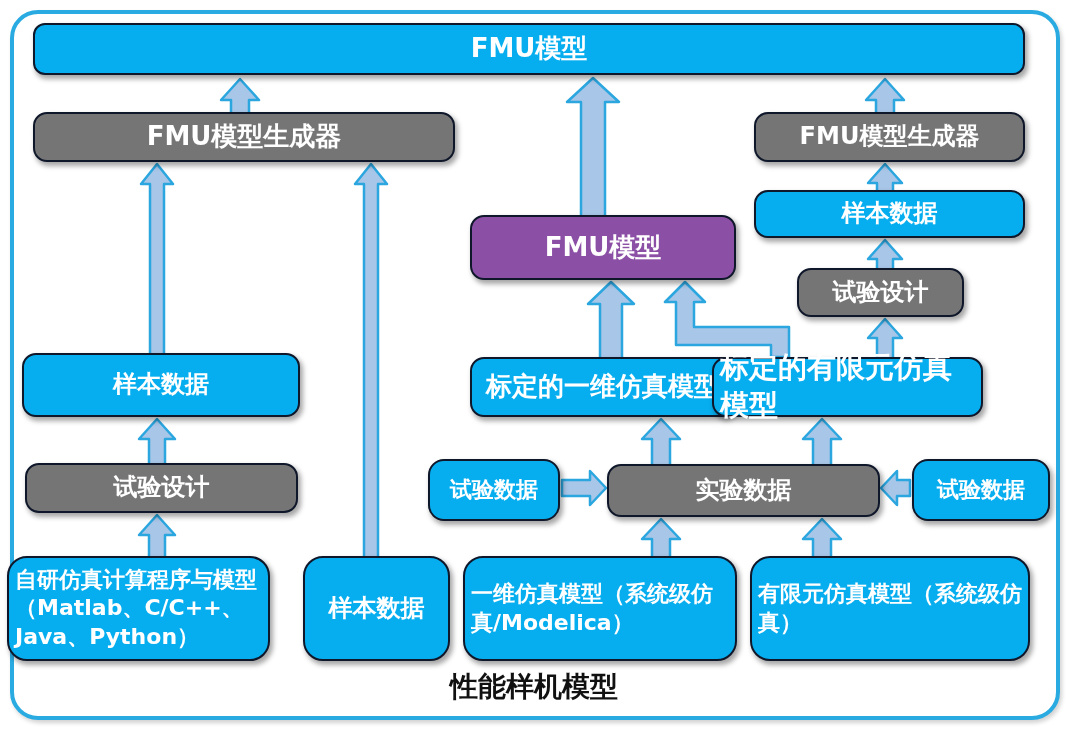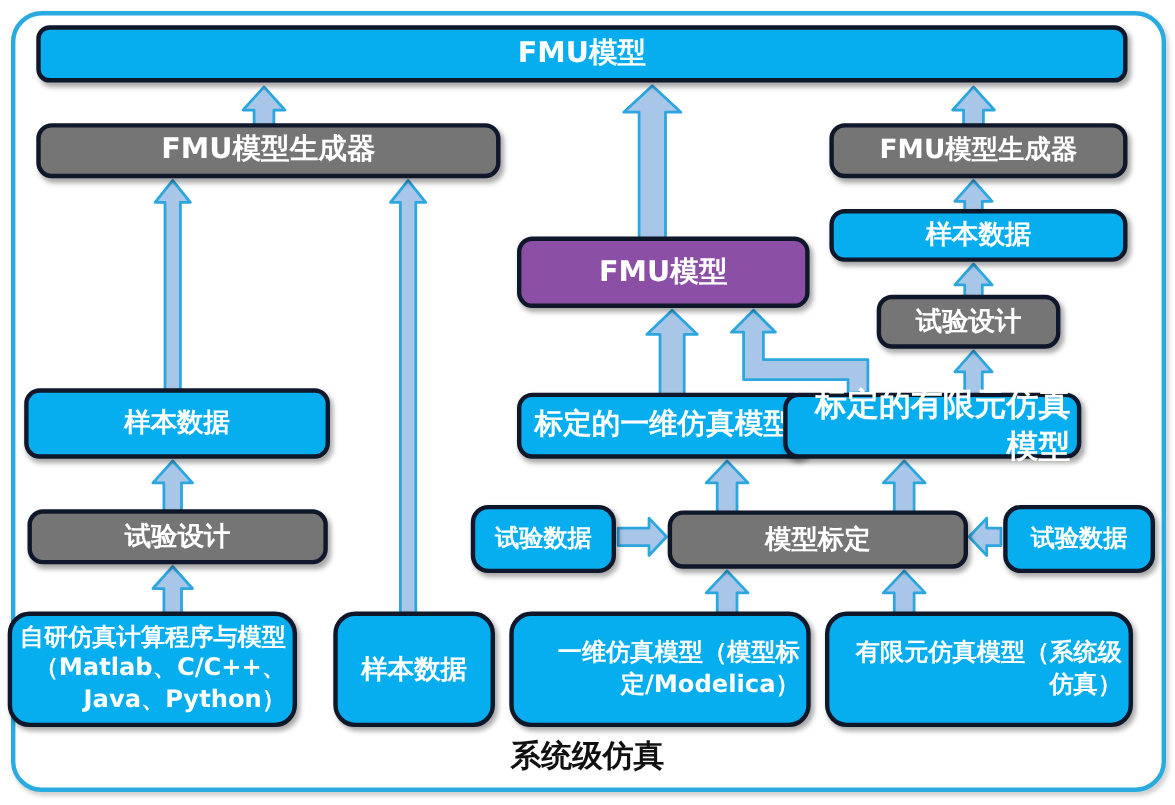--- a/index.html
+++ b/index.html
@@ -14,22 +14,22 @@
     background:#ffffff; box-shadow:2px 3px 4px rgba(0,0,0,0.18);
   }
   svg.arrows { position:absolute; left:0; top:0; z-index:1; }
   .arrow {
     fill:var(--arrow-fill,#A8C6E8);
     stroke:var(--arrow-stroke,#2BA6DF);
     stroke-width:2.5; stroke-linejoin:round;
   }
   .node {
     position:absolute; z-index:2; display:flex; align-items:center; justify-content:center;
-    text-align:right; color:#ffffff; font-weight:bold;
-    border:4px solid #0f172a; border-radius:14px;
+    text-align:left; color:#ffffff; font-weight:bold;
+    border:2px solid #0f172a; border-radius:14px;
     box-shadow:2.5px 3.5px 5px rgba(0,0,0,0.35);
     line-height:1.3; box-sizing:border-box; padding:2px 6px;
   }
   .cyan   { background:var(--cyan,#06AEEF); }
   .gray   { background:var(--gray,#757575); }
   .purple { background:var(--purple,#8C4FA6); }
 
   .n-fmu-model        { left:33px;  top:23px;  width:992px; height:52px;  font-size:26px; border-radius:12px; }
   .n-gen-left         { left:33px;  top:112px; width:422px; height:50px;  font-size:26px; }
   .n-gen-right        { left:754px; top:112px; width:271px; height:50px;  font-size:24px; }
@@ -84,21 +84,21 @@
   <div class="node gray n-gen-left">FMU模型生成器</div>
   <div class="node gray n-gen-right">FMU模型生成器</div>
   <div class="node purple n-fmu-export">FMU模型</div>
   <div class="node cyan n-sample-right">样本数据</div>
   <div class="node gray n-doe-right">试验设计</div>
   <div class="node cyan n-cal-1d">标定的一维仿真模型</div>
   <div class="node cyan n-cal-fem">标定的有限元仿真模型</div>
   <div class="node cyan n-sample-left">样本数据</div>
   <div class="node gray n-doe-left">试验设计</div>
   <div class="node cyan n-testdata-left">试验数据</div>
-  <div class="node gray n-calibration">模型标定</div>
+  <div class="node gray n-calibration">实验数据</div>
   <div class="node cyan n-testdata-right">试验数据</div>
   <div class="node cyan n-selfdev">自研仿真计算程序与模型（Matlab、C/C++、Java、Python）</div>
   <div class="node cyan n-expdata">样本数据</div>
-  <div class="node cyan n-1dsim">一维仿真模型（模型标定/Modelica）</div>
+  <div class="node cyan n-1dsim">一维仿真模型（系统级仿真/Modelica）</div>
   <div class="node cyan n-femsim">有限元仿真模型（系统级仿真）</div>
 
-  <div id="diagram-title">系统级仿真</div>
+  <div id="diagram-title">性能样机模型</div>
 </div>
 
 </body></html>

